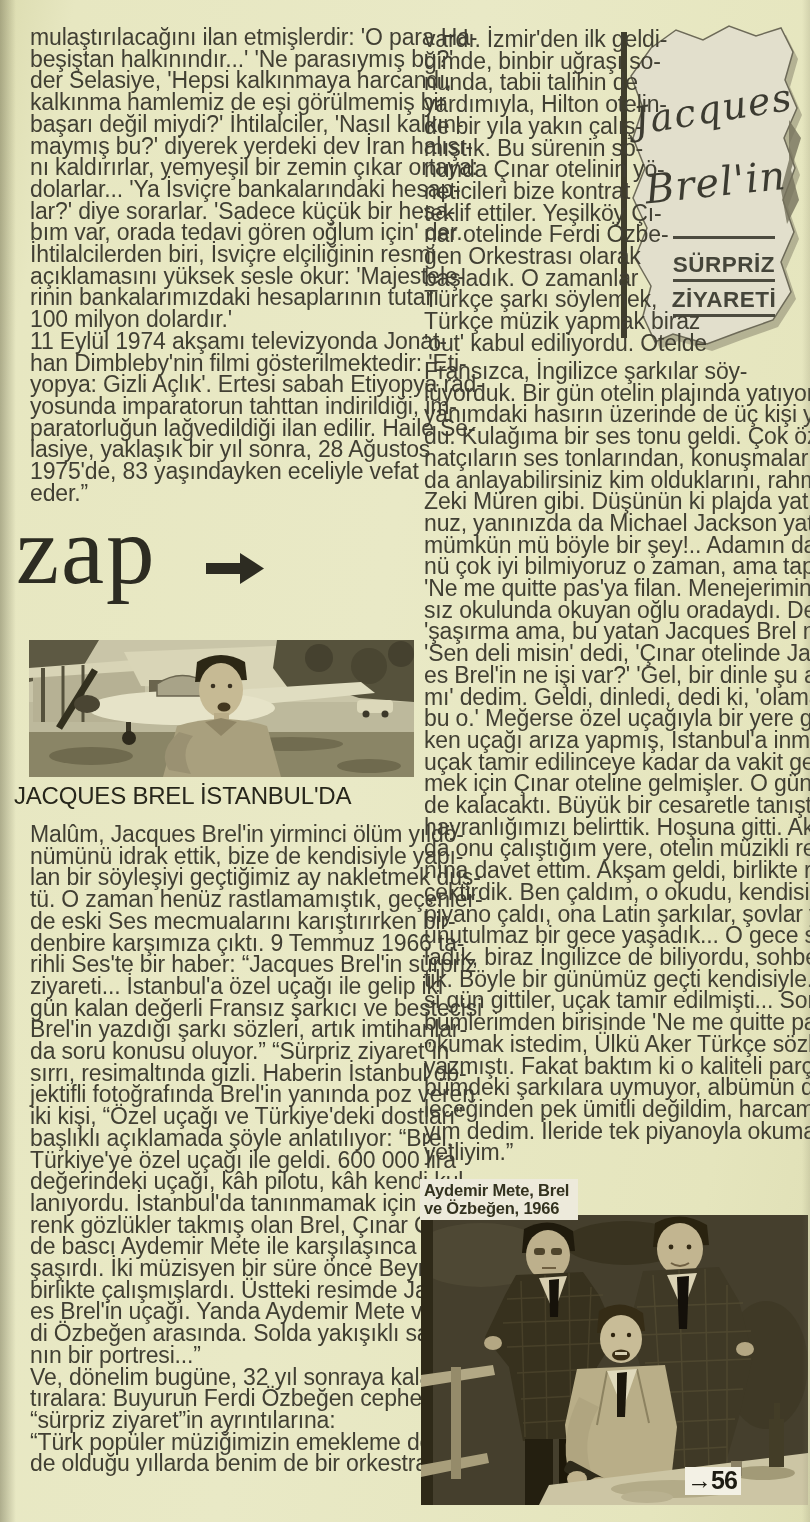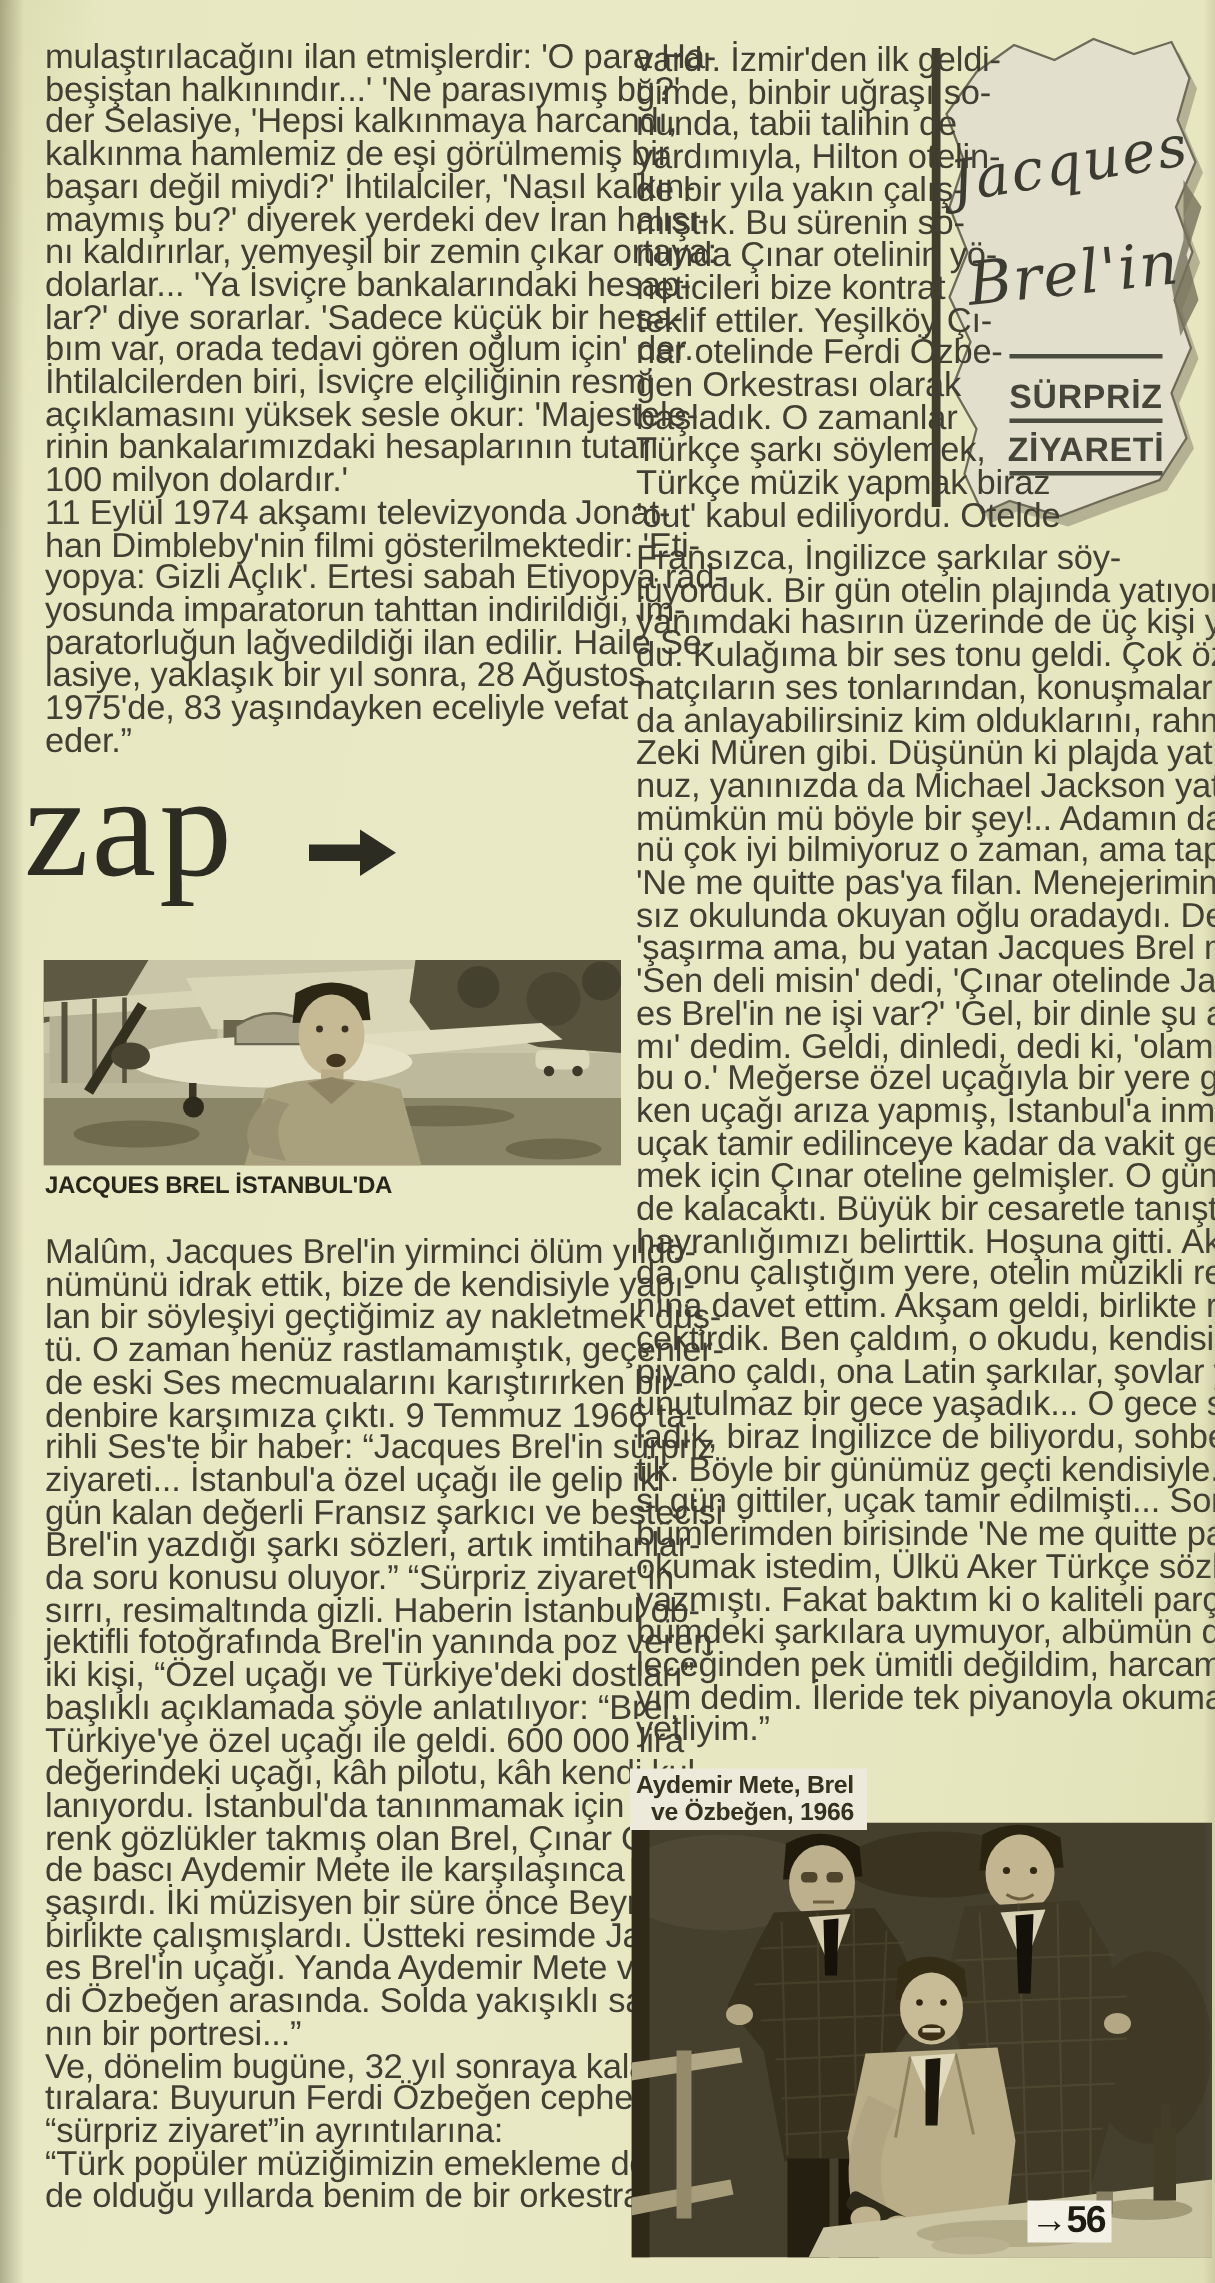--- a/index.html
+++ b/index.html
@@ -13,25 +13,25 @@
   .page::after{content:"";position:absolute;right:0;top:0;width:8px;height:100%;
     background:linear-gradient(270deg,rgba(120,118,90,.18),rgba(120,118,90,0));pointer-events:none;}
   .para{position:absolute;white-space:pre;font-size:23px;line-height:21.7px;letter-spacing:-0.15px;color:#413f33;}
   #p-top-left{left:30px;top:27px;width:378px;}
   #p-article-left{left:30px;top:824px;width:378px;}
   #p-narrow-right{left:424px;top:29px;width:212px;}
   #p-wide-right{left:424px;top:361px;width:384px;}
   #zap-heading{position:absolute;left:16px;top:502px;font-size:97px;line-height:1;
     letter-spacing:2px;color:#2d2c22;font-weight:400;font-family:Liberation Serif, serif;}
   #zap-arrow{position:absolute;left:206px;top:551px;width:58px;height:35px;}
-  #headline{position:absolute;left:30px;top:782px;font-size:16px;font-weight:bold;
+  #headline{position:absolute;left:14px;top:782px;font-size:24px;font-weight:normal;
     color:#27261b;letter-spacing:-0.2px;}
   #photo-plane{position:absolute;left:29px;top:640px;width:385px;height:137px;}
   #logo-tornpaper{position:absolute;left:621px;top:10px;width:187px;height:346px;}
-  #photo-group-wrap{position:absolute;left:421px;top:1215px;width:387px;height:290px;text-align:right;}
+  #photo-group-wrap{position:absolute;left:421px;top:1215px;width:387px;height:290px;}
   #photo-group-wrap svg{display:block;}
   #photo-caption{position:absolute;left:-1px;top:-36px;background:#edeadb;
     padding:2px 9px 3px 4px;font-weight:bold;font-size:16.5px;line-height:18px;
     color:#33321f;white-space:pre-line;letter-spacing:-0.2px;}
   #page-number{position:absolute;left:264px;top:252px;background:#f3f1e5;
     padding:0 4px 1px 2px;font-weight:bold;font-size:25px;line-height:27px;color:#1d1c13;letter-spacing:-1px;}
   svg text{font-family:"Liberation Sans",sans-serif;}
   svg .script{font-family:"DejaVu Serif",serif;font-style:italic;}
 </style>
 </head>

